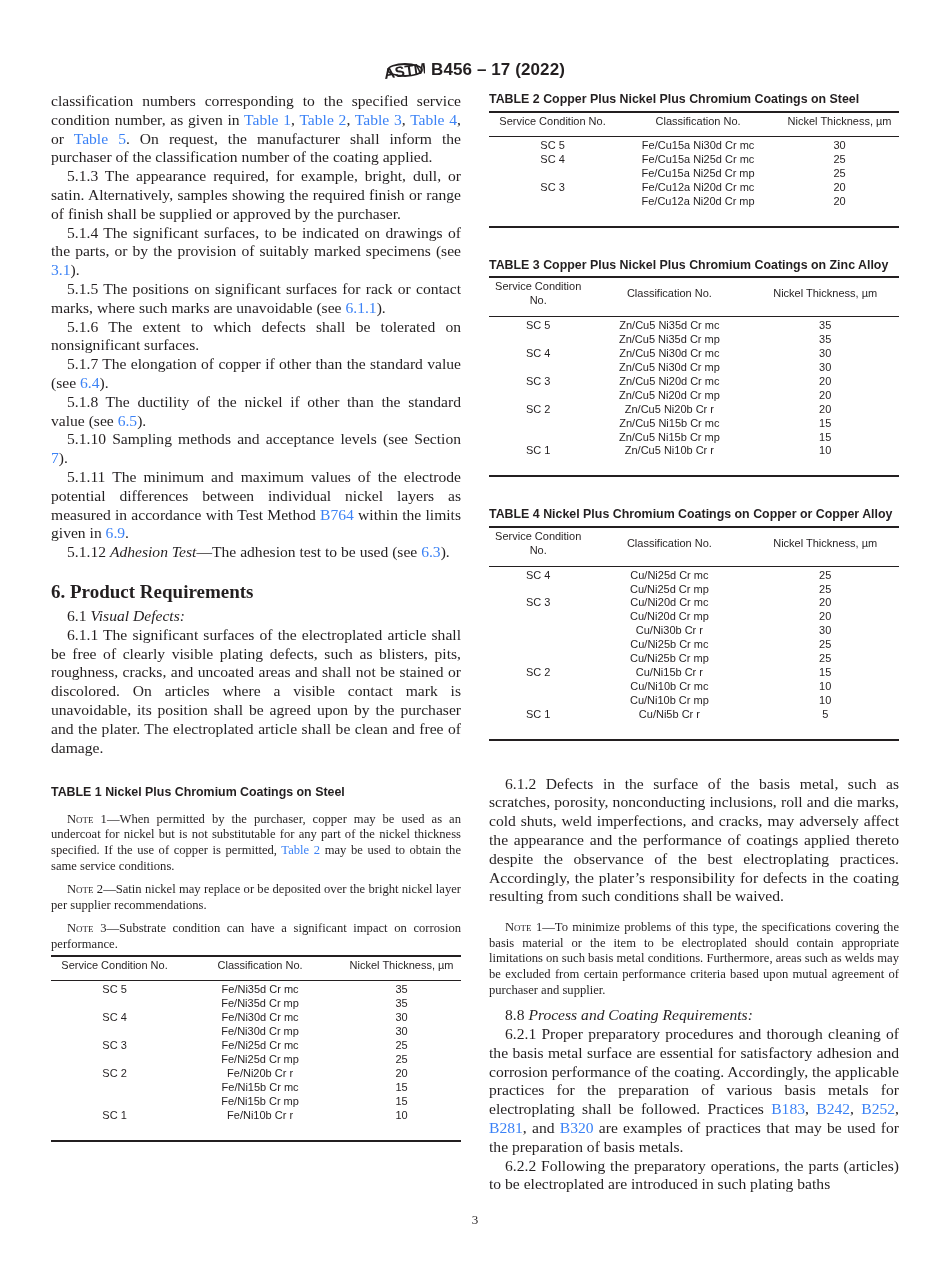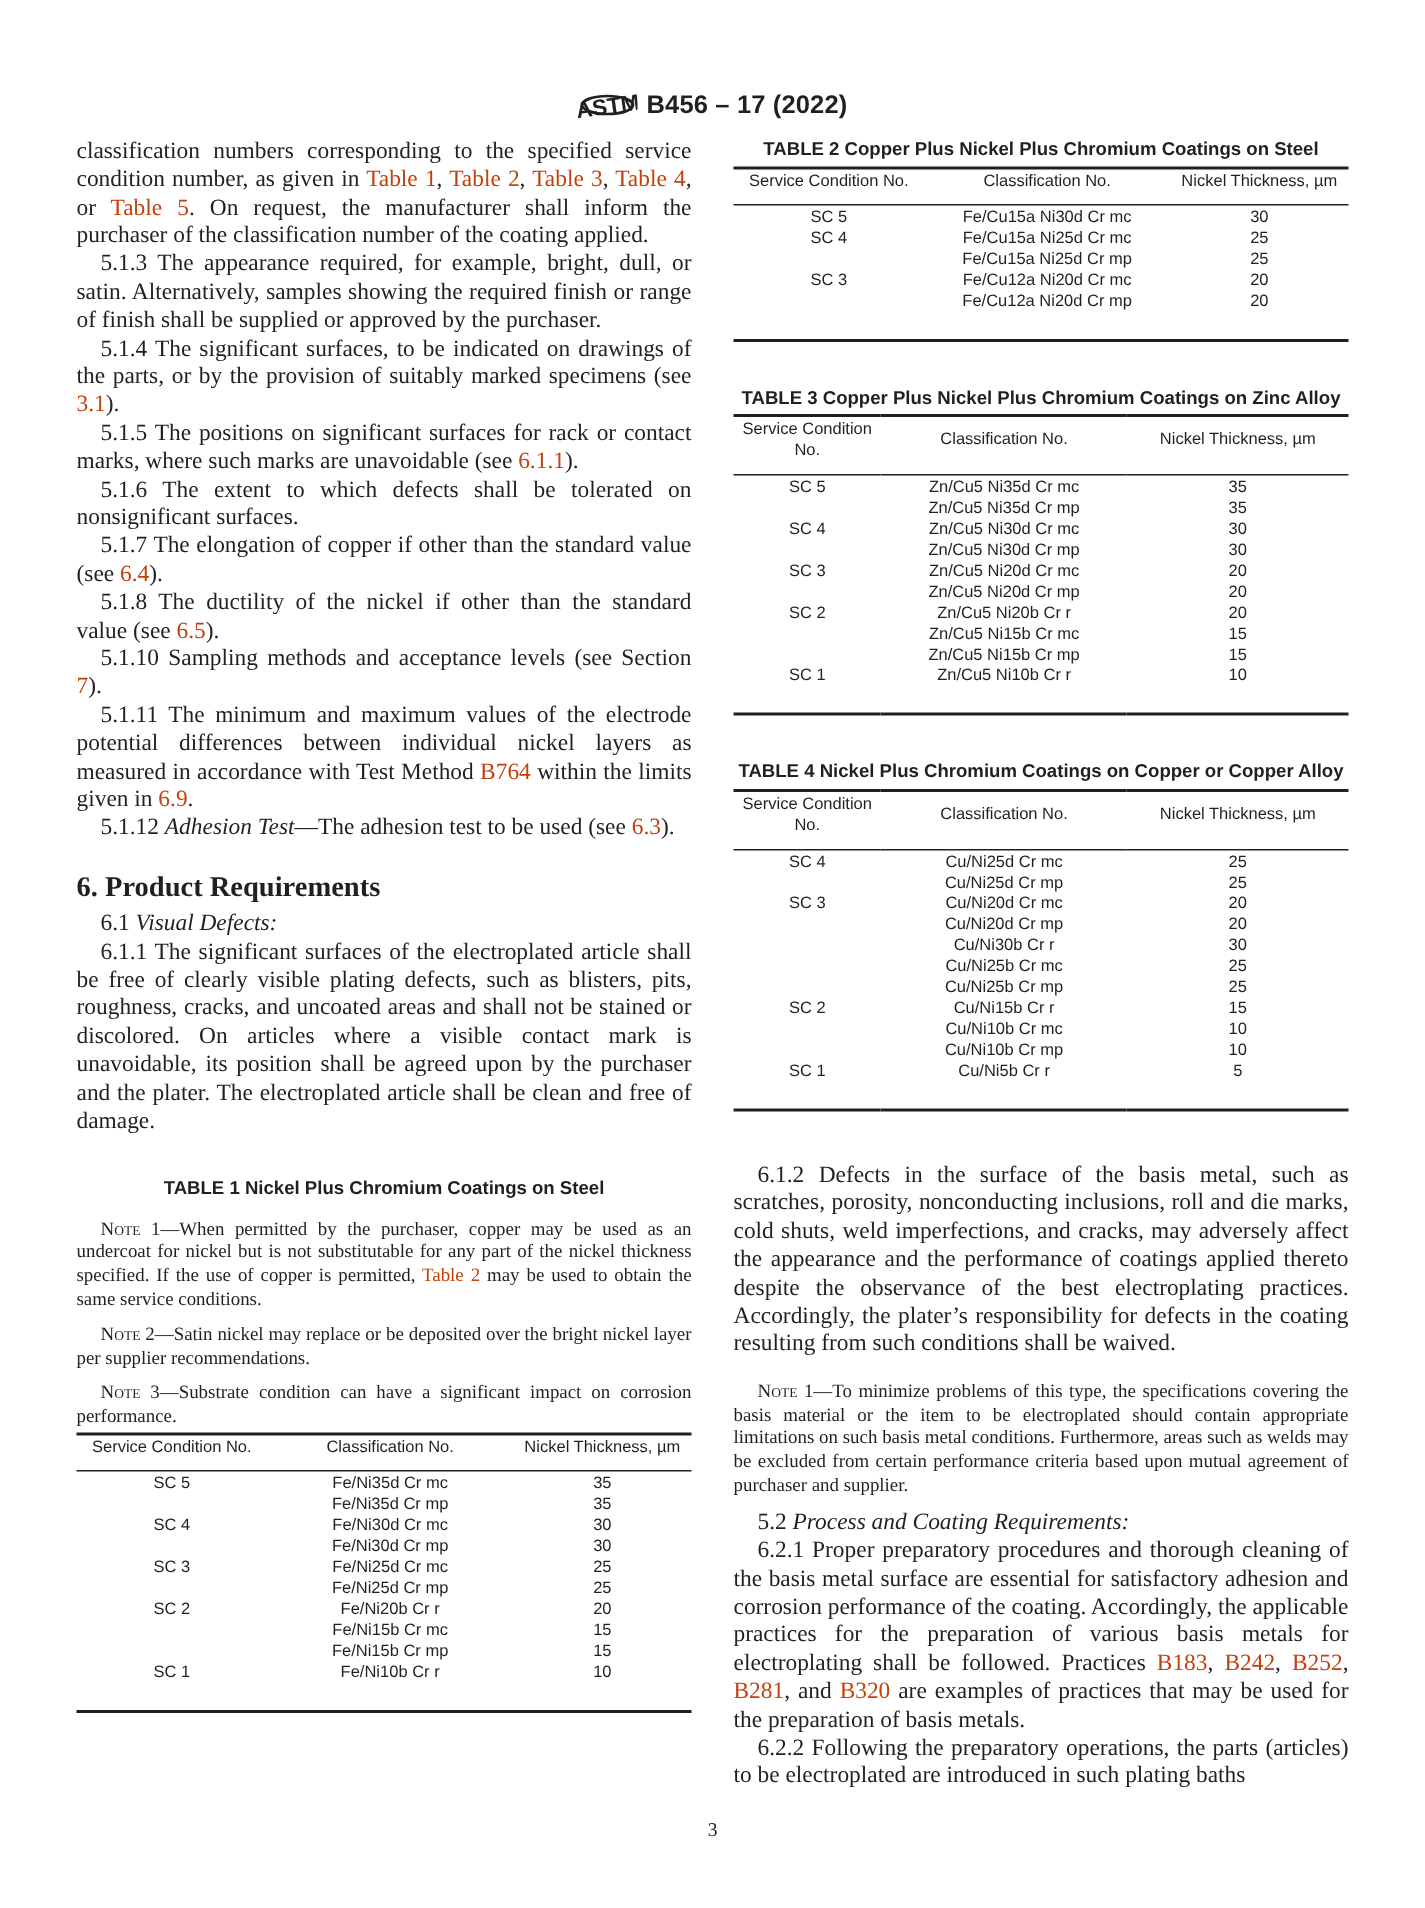--- a/index.html
+++ b/index.html
@@ -7,28 +7,28 @@
   .header { position:absolute; top:56px; left:0; width:950px; height:28px; display:flex; justify-content:center; align-items:center; }
   .header .logo { width:40px; height:26px; margin-right:6px; }
   .header .title { font-family:"Liberation Sans", sans-serif; font-weight:bold; font-size:17px; letter-spacing:0.1px; }
 
   .col { position:absolute; top:92px; width:410px; }
   .col-left { left:51px; }
   .col-right { left:489px; }
 
   .body-text { font-family:"Liberation Serif", serif; font-size:15.6px; line-height:18.8px; text-align:justify; margin:0; }
   .para { text-indent:16px; margin:0; }
-  .link { color:#c2410c;font-family:Liberation Serif, serif; }
+  .link { color:#3b82f6;font-family:Liberation Serif, serif; }
   .it { font-style:italic;margin-top:16px; }
   .section-head { font-family:"Liberation Serif", serif; font-weight:bold; font-size:19px; margin:19px 0 4px 0; }
 
   .note { font-family:"Liberation Serif", serif; font-size:12.6px; line-height:15.6px; text-align:justify; margin:0 0 8px 0; text-indent:16px; }
   .note .sc { font-variant:small-caps; }
 
-  .table-caption { font-family:"Liberation Sans", sans-serif; font-weight:bold; font-size:12.4px; line-height:15.5px; text-align:center; margin:0 0 3px 0; }
+  .table-caption { font-family:"Liberation Sans", sans-serif; font-weight:bold; font-size:12.4px; line-height:15.5px; margin:0 0 3px 0; }
   table.data { width:100%; border-collapse:collapse; font-family:"Liberation Sans", sans-serif; font-size:11px; line-height:13.9px; }
   table.data thead tr th { font-weight:normal; border-top:2px solid #231f20; border-bottom:1px solid #231f20; padding:2px 2px 8px 2px; vertical-align:middle; }
   table.data tbody td { text-align:center; padding:0; }
   table.data tbody tr:first-child td { padding-top:2px; }
   table.data tbody tr:last-child td { border-bottom:2px solid #231f20; padding-bottom:17px; }
 
   .page-num { position:absolute; top:1212px; left:0; width:950px; text-align:center; font-family:"Liberation Serif", serif; font-size:13px; }
 </style>
 </head>
 <body>
@@ -311,20 +311,20 @@
         </tr>
       </tbody>
   </table>
 
   <div style="height:34px"></div>
   <p class="body-text para">6.1.2 Defects in the surface of the basis metal, such as scratches, porosity, nonconducting inclusions, roll and die marks, cold shuts, weld imperfections, and cracks, may adversely affect the appearance and the performance of coatings applied thereto despite the observance of the best electroplating practices. Accordingly, the plater’s responsibility for defects in the coating resulting from such conditions shall be waived.</p>
 
   <div style="height:14px"></div>
   <p class="note"><span class="sc">Note 1</span><span>—To minimize problems of this type, the specifications covering the basis material or the item to be electroplated should contain appropriate limitations on such basis metal conditions. Furthermore, areas such as welds may be excluded from certain performance criteria based upon mutual agreement of purchaser and supplier.</span></p>
 
-  <p class="body-text para"><span>5.2 </span><span class="it">Process and Coating Requirements:</span></p>
+  <p class="body-text para"><span>8.8 </span><span class="it">Process and Coating Requirements:</span></p>
 
   <p class="body-text para"><span>6.2.1 Proper preparatory procedures and thorough cleaning of the basis metal surface are essential for satisfactory adhesion and corrosion performance of the coating. Accordingly, the applicable practices for the preparation of various basis metals for electroplating shall be followed. Practices </span><span class="link">B183</span><span>, </span><span class="link">B242</span><span>, </span><span class="link">B252</span><span>, </span><span class="link">B281</span><span>, and </span><span class="link">B320</span><span> are examples of practices that may be used for the preparation of basis metals.</span></p>
 
   <p class="body-text para">6.2.2 Following the preparatory operations, the parts (articles) to be electroplated are introduced in such plating baths</p>
 </div>
 
 <div class="page-num">3</div>
 
 </body></html>

